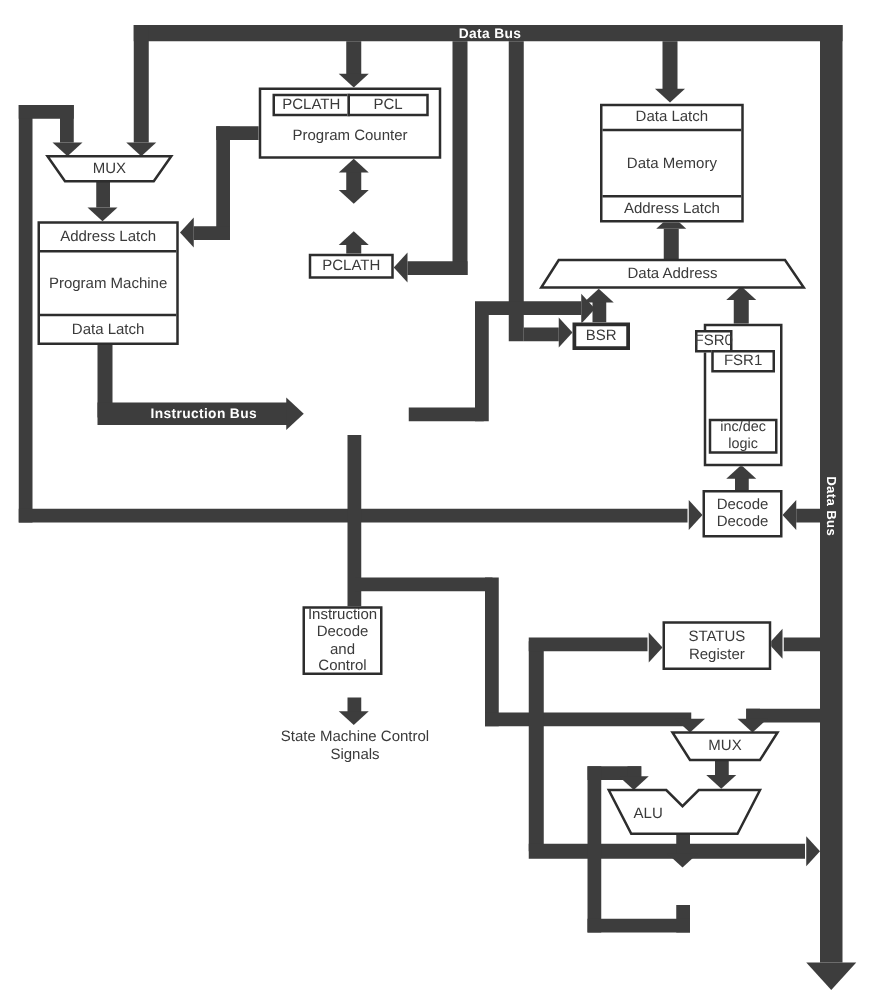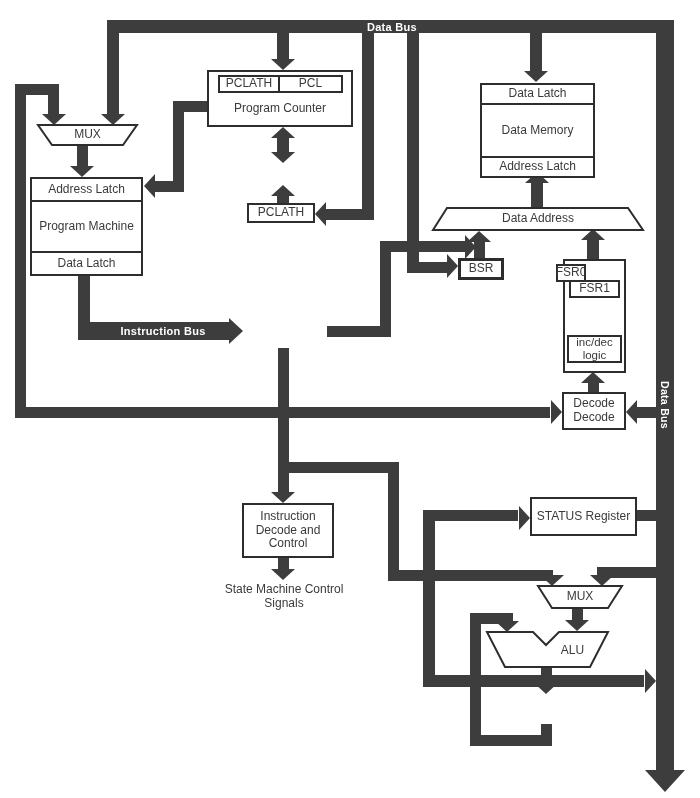--- a/index.html
+++ b/index.html
@@ -120,21 +120,21 @@
 
   <svg class="shapes" width="700" height="798" viewBox="0 0 700 798">
     <polygon points="38,125 137,125 123,145 52,145"></polygon>
     <polygon points="447,208 628,208 643,230 433,230"></polygon>
     <polygon points="538,586 622,586 608,608 552,608"></polygon>
     <polygon points="487,632 533,632 546,645 559,632 608,632 590,667 505,667"></polygon>
   </svg>
   <div class="lbl" style="left:38px;top:125px;width:99px;height:20px">MUX</div>
   <div class="lbl" style="left:433px;top:208px;width:210px;height:22px">Data Address</div>
   <div class="lbl" style="left:538px;top:586px;width:84px;height:22px">MUX</div>
-  <div class="lbl" style="left:530px;top:642px;width:85px;height:18px">ALU</div>
+  <div class="lbl" style="left:476px;top:642px;width:85px;height:18px">ALU</div>
 
   <div class="bx" style="left:207px;top:70px;width:146px;height:57px">
     <div class="pcrow">
       <div class="cell" style="width:62px">PCLATH</div>
       <div class="cell" style="width:65px;margin-left:-2px">PCL</div>
     </div>
     <div class="lbl" style="left:0;top:22px;width:142px;height:30px">Program Counter</div>
   </div>
 
   <div class="bx" style="left:247px;top:203px;width:68px;height:20px">PCLATH</div>
@@ -154,22 +154,22 @@
   <div class="bx" style="left:458px;top:258px;width:46px;height:22px;border-width:3px">BSR</div>
 
   <div class="bx" style="left:563px;top:259px;width:63px;height:114px"></div>
   <div class="bx" style="left:556px;top:264px;width:30px;height:18px">FSR0</div>
   <div class="bx" style="left:569px;top:280px;width:51px;height:18px">FSR1</div>
   <div class="bx" style="left:567px;top:335px;width:55px;height:28px;font-size:11.5px">inc/dec logic</div>
 
   <div class="bx" style="left:562px;top:392px;width:64px;height:38px">Decode Decode</div>
 
 
-  <div class="bx" style="left:242px;top:503px;width:92px;height:55px">Instruction Decode and Control</div>
+  <div class="bx" style="left:242px;top:485px;width:64px;height:55px">Instruction Decode and Control</div>
   <div class="lbl" style="left:209px;top:580px;width:150px;height:34px">State Machine Control Signals</div>
 
-  <div class="bx" style="left:530px;top:497px;width:107px;height:39px">STATUS Register</div>
+  <div class="bx" style="left:530px;top:497px;width:87px;height:39px">STATUS Register</div>
 
   <div class="buslbl" style="left:356px;top:20px;width:72px;height:13px">Data Bus</div>
   <div class="buslbl" style="left:98px;top:322px;width:130px;height:18px">Instruction Bus</div>
   <div class="buslbl vtext" style="left:655px;top:376px;width:19px;height:58px">Data Bus</div>
 
 </div>
 
 </body></html>

